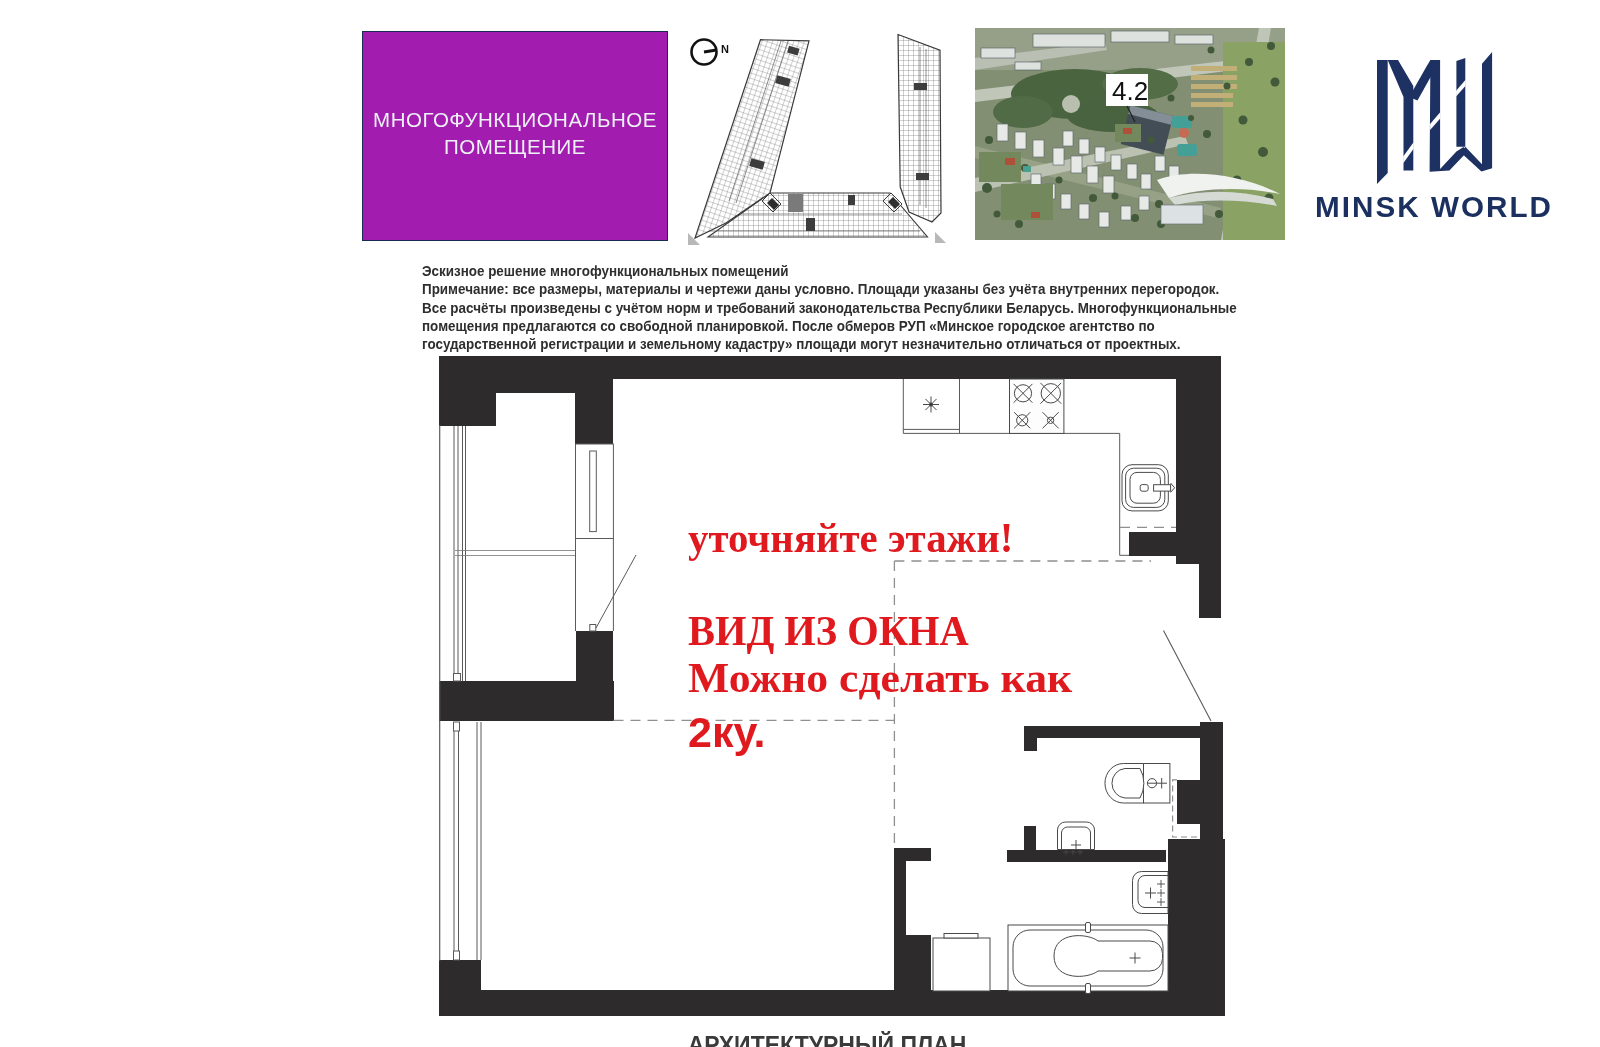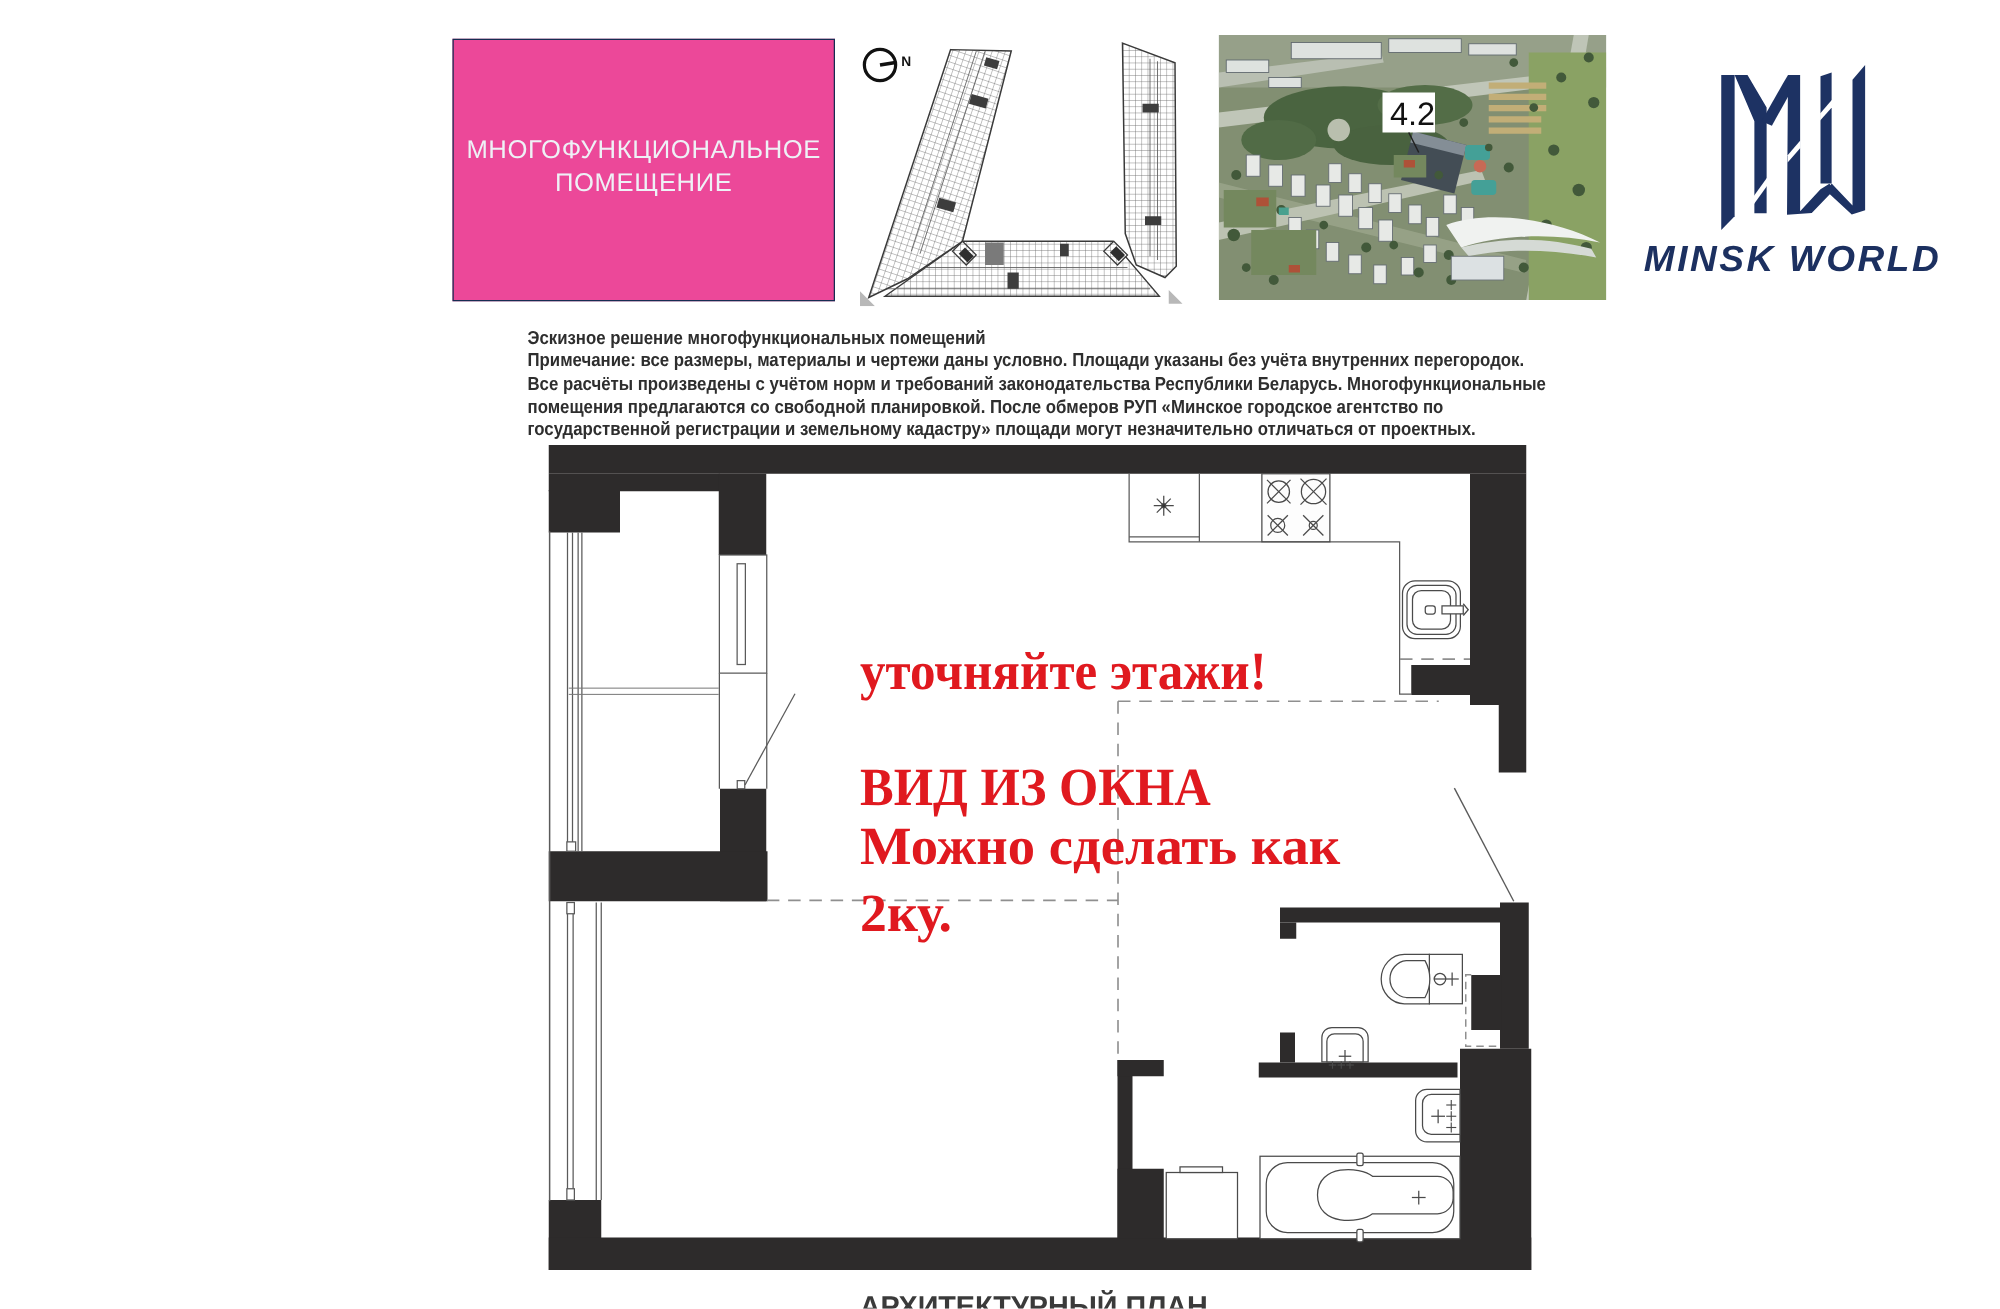--- a/index.html
+++ b/index.html
@@ -5,21 +5,21 @@
 html,body{margin:0;padding:0;background:#fff;}
 #page{position:relative;width:1600px;height:1047px;overflow:hidden;background:#fff;
   font-family:"Liberation Sans",sans-serif;}
 .abs{position:absolute;}
 </style>
 </head>
 <body>
 <div id="page">
 
 
-<div class="abs" style="left:362px;top:31px;width:306px;height:210px;background:#ec4899;border:1px solid #172c52;box-sizing:border-box;color:#eef1f6;
+<div class="abs" style="left:362px;top:31px;width:306px;height:210px;background:#a21caf;border:1px solid #172c52;box-sizing:border-box;color:#eef1f6;
  display:flex;align-items:center;justify-content:center;text-align:center;
  font-size:20.5px;line-height:26.5px;letter-spacing:0.5px;">
 <div style="padding-bottom:5px;">МНОГОФУНКЦИОНАЛЬНОЕ<br>ПОМЕЩЕНИЕ</div>
 </div>
 
 <div class="abs" style="left:688px;top:25px;width:264px;height:220px;">
 <svg width="264" height="220" viewBox="0 0 264 220">
 <defs>
 <pattern id="gridL" width="5" height="5" patternUnits="userSpaceOnUse" patternTransform="rotate(18.6)">
   <rect width="5" height="5" fill="white"></rect>
@@ -185,21 +185,21 @@
 <rect x="186" y="177" width="42" height="19" fill="#dce1e3" stroke="#6a7278" stroke-width="0.7"></rect>
 
 <g>
 <rect x="131" y="46" width="42" height="32" fill="#fff"></rect>
 <text x="137" y="72" font-size="26" font-family="Liberation Sans,sans-serif" fill="#111">4.2</text>
 <line x1="152" y1="78" x2="160" y2="94" stroke="#222" stroke-width="1.2"></line>
 </g>
 </svg>
 </div>
 
-<div class="abs" style="left:1310px;top:45px;width:250px;height:180px;font-style:italic;">
+<div class="abs" style="left:1310px;top:45px;width:250px;height:180px;">
 <svg width="250" height="180" viewBox="0 0 250 180">
 <g transform="translate(67,7)" fill="#1d3263">
   <path d="M0,8 L10.7,8 L10.7,121 L0,132 Z"></path>
   <path d="M10.7,8 L21,8 L36.3,34 L36.3,118.6 L26.5,118.6 L26.5,45 Z"></path>
   <path d="M32.2,45 L49.5,14.5 L53.4,8 L63.1,8 L40.5,48.5 Z"></path>
   <path d="M53.4,8 L63.1,8 L63.1,117 L79.4,99.4 L86.5,95 L90.5,99.5 L72.4,118.4 L52.6,119.8 Z"></path>
   <path d="M79.4,8.9 L88.3,6 L88.3,94.8 L79.4,94.8 Z"></path>
   <path d="M88.3,94.8 L105,112.3 L105,11.7 L115.1,0 L115.1,116.2 L104.4,119.6 L84.3,101 Z"></path>
 </g>
 <g transform="translate(67,7)" fill="#ffffff">
@@ -418,18 +418,18 @@
 </svg>
 </div>
 
 <div class="abs" style="left:688px;top:515px;font-family:'Liberation Serif',serif;font-weight:bold;
  font-size:43px;line-height:46px;color:#e0191f;white-space:nowrap;transform:scaleX(0.95);transform-origin:left top;">уточняйте этажи!</div>
 
 <div class="abs" style="left:688px;top:607.6px;font-family:'Liberation Serif',serif;font-weight:bold;
  font-size:43px;line-height:46px;color:#e0191f;white-space:nowrap;transform:scaleX(0.94);transform-origin:left top;">ВИД ИЗ ОКНА</div>
 <div class="abs" style="left:688px;top:654.6px;font-family:'Liberation Serif',serif;font-weight:bold;
  font-size:43px;line-height:46px;color:#e0191f;white-space:nowrap;transform:scaleX(1.016);transform-origin:left top;">Можно сделать как</div>
-<div class="abs" style="left:688px;top:708.6px;font-family:Liberation Serif, serif;font-weight:bold;
+<div class="abs" style="left:688px;top:708.6px;font-family:Liberation Sans, sans-serif;font-weight:bold;
  font-size:43px;line-height:46px;color:#e0191f;white-space:nowrap;">2ку.</div>
 
 <div class="abs" style="left:627px;top:1034px;width:400px;text-align:center;font-size:23px;line-height:23px;font-weight:bold;color:#3a3a3a;">АРХИТЕКТУРНЫЙ ПЛАН</div>
 
 </div>
 
 </body></html>

